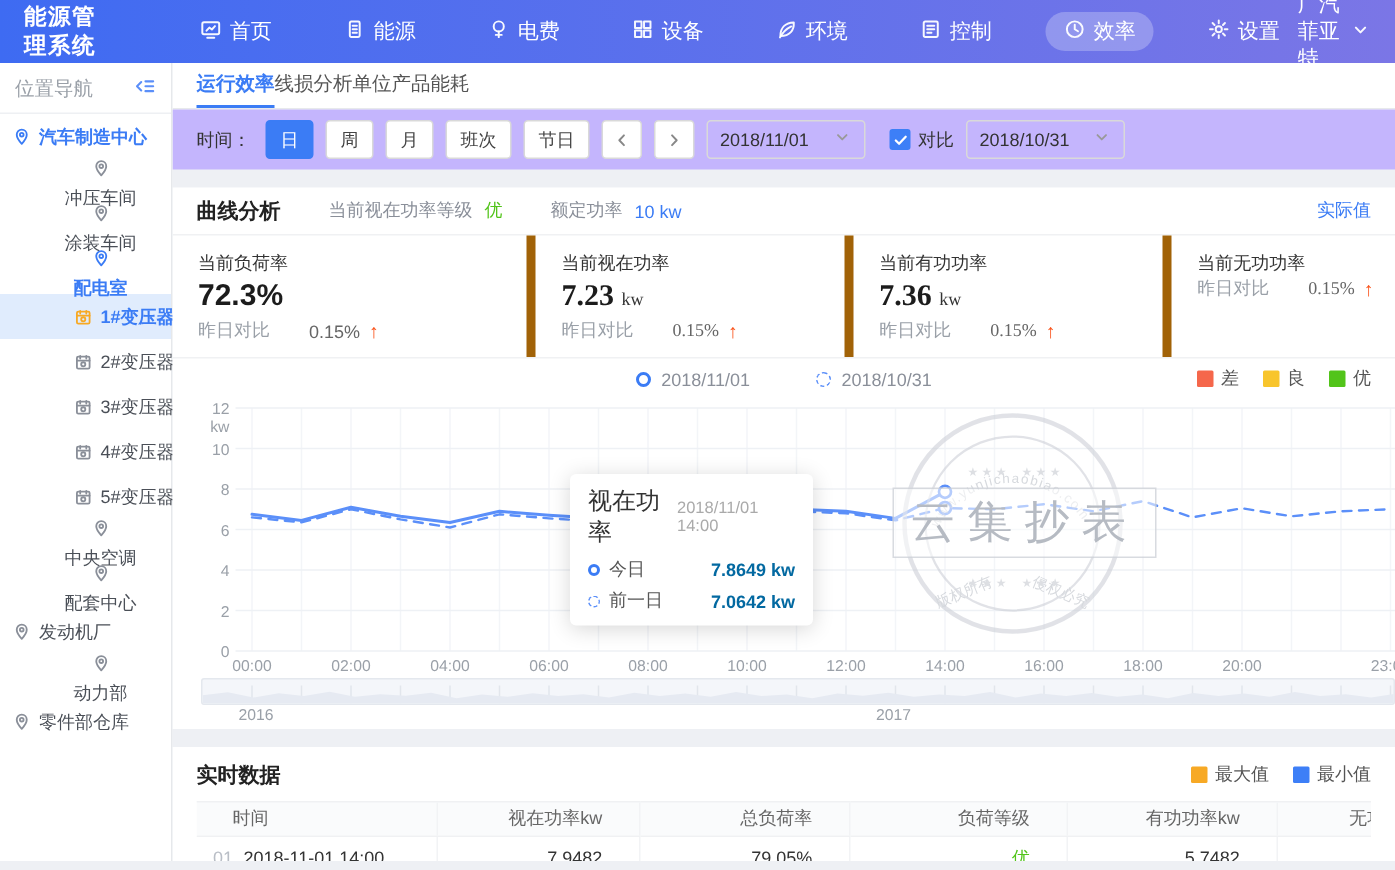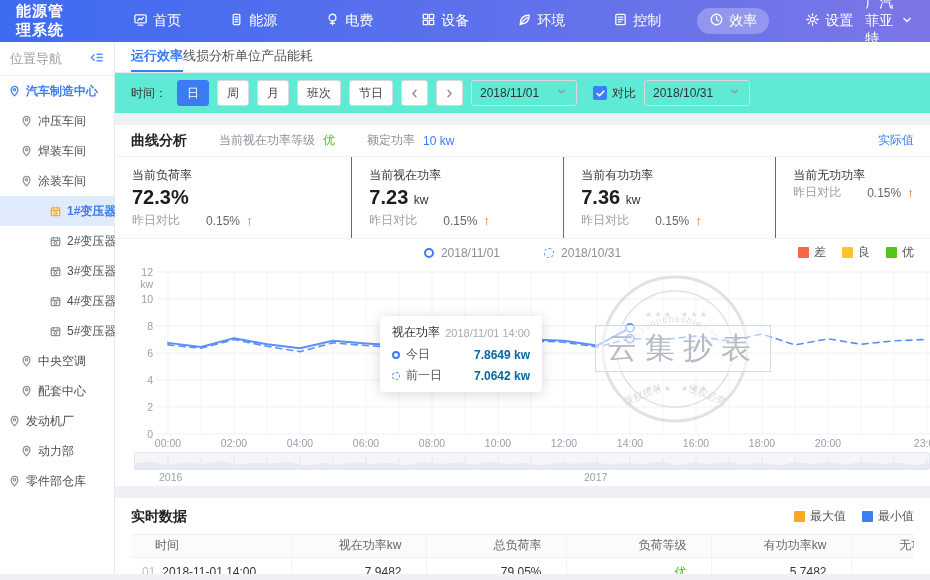--- a/index.html
+++ b/index.html
@@ -17,35 +17,35 @@
   .nav-user { margin-left:auto; display:flex; align-items:center; gap:4px; font-size:14px; cursor:pointer; }
 
   
   .layout { display:flex; height:532px; }
   .sidebar { width:115px; background:#fff; border-right:1px solid #e6e8eb; flex-shrink:0; }
   .sb-head { height:34px; display:flex; align-items:center; justify-content:space-between;
     padding:0 10px; border-bottom:1px solid #eef0f3; color:#9aa0a8; font-size:13px; }
   .sb-item { height:30px; display:flex; align-items:center; gap:5px; font-size:12px;
     color:#4a4f57; cursor:pointer; white-space:nowrap; }
   .sb-item .ic { display:flex; flex-shrink:0; }
-  .sb-item.lv0 { padding-left:8px; } .sb-item.lv1 { padding-left:20px; } .sb-item.lv2 { padding-left:49px; }
+  .sb-item.lv0 { padding-left:8px; } .sb-item.lv1 { padding-left:20px;flex-direction:column; } .sb-item.lv2 { padding-left:49px; }
   .sb-item.blue { color:#3b7cf5; font-weight:bold; }
   .sb-item.selected { background:#e0ecfd; color:#3b7cf5; font-weight:bold; }
 
   .main { flex:1; display:flex; flex-direction:column; overflow:hidden; background:#eef0f4; }
 
   
   .tabs { height:31px; background:#fff; border-bottom:1px solid #e7e9ec; display:flex;
     align-items:stretch; padding-left:16px; }
   .tab { display:flex; align-items:center; font-size:13px; color:#555; cursor:pointer;
     border-bottom:2px solid transparent; }
   .tab.active { color:#3b7cf5; font-weight:bold; border-bottom-color:#3b7cf5; }
 
   
-  .filter { height:40px; background:#5eead4; display:flex; align-items:center; padding:0 16px; gap:8px; }
+  .filter { height:40px; background:#c4b5fd; display:flex; align-items:center; padding:0 16px; gap:8px; }
   .filter-label { color:#333; font-size:12px; margin-right:2px; }
   .btn { height:26px; min-width:26px; padding:0 9px; background:#fff; border:1px solid #d9d9d9;
     border-radius:3px; display:flex; align-items:center; justify-content:center; font-size:12px;
     color:#444; cursor:pointer; }
   .btn.active { background:#3b7cf5; border-color:#3b7cf5; color:#fff; }
   .btn.icon-btn { padding:0 6px; color:#888; }
   .date-select { height:26px; width:106px; border:1px solid #d9d9d9; border-radius:3px;
     display:flex; align-items:center; justify-content:space-between; padding:0 8px; cursor:pointer; }
   .checkbox-wrap { display:flex; align-items:center; gap:5px; margin-left:8px; cursor:pointer; }
   .checkbox { width:14px; height:14px; background:#3d7ff7; border-radius:2px; display:flex;
@@ -58,21 +58,21 @@
   .curve-head { height:32px; display:flex; align-items:center; padding:0 16px; gap:10px;
     border-bottom:1px solid #f0f1f3; }
   .curve-title { font-size:14px; font-weight:bold; color:#222; }
   .chip-label { color:#8a8f99; margin-left:22px; }
   .green { color:#52c41a; }
   .blue-text { color:#3b7cf5; }
   .link { margin-left:auto; color:#3b7cf5; cursor:pointer; }
 
   .metrics { display:flex; border-bottom:1px solid #f0f1f3; }
   .metric { padding:10px 0 9px 17px; }
-  .metric + .metric { border-left:1px solid #a16207; }
+  .metric + .metric { border-left:6px solid #a16207;font-family:Liberation Serif, serif; }
   .metric:nth-child(1){width:29%;} .metric:nth-child(2){width:26%;}
   .metric:nth-child(3){width:26%;} .metric:nth-child(4){width:19%;}
   .m-label { font-size:12px; color:#333; }
   .m-value { font-size:20px; font-weight:bold; color:#1c1c1c; margin:2px 0 3px; }
   .m-unit { font-size:12px; font-weight:normal; color:#333; }
   .m-cmp { font-size:12px; color:#9aa0a8; display:flex; align-items:center; }
   .m-cmp .v { color:#666; margin-left:26px; }
   .up-arrow { color:#fa541c; font-weight:bold; margin-left:6px; font-size:13px; }
 
   .chart-legend { height:27px; display:flex; align-items:center; justify-content:center;
@@ -83,21 +83,21 @@
   .grade-legend { position:absolute; right:16px; display:flex; gap:16px; }
   .gl-item { display:flex; align-items:center; gap:5px; color:#555; font-size:12px; }
   .sq { width:11px; height:11px; border-radius:1px; display:inline-block; }
 
   .chart-wrap { position:relative; height:186px; }
   .chart-wrap svg { display:block; }
 
   .tooltip { position:absolute; left:265px; top:50px; width:162px; background:#fff;
     border-radius:4px; box-shadow:0 2px 14px rgba(0,0,0,.16); padding:8px 12px; z-index:5; }
   .tt-head { display:flex; justify-content:space-between; align-items:center; margin-bottom:5px; }
-  .tt-title { color:#333; font-size:12px; }
+  .tt-title { color:#333; font-size:16px; }
   .tt-date { color:#aaa; font-size:11px; }
   .tt-row { display:flex; align-items:center; font-size:12px; color:#555; margin-top:4px; }
   .tt-row .ring { width:8px; height:8px; }
   .tt-row .lbl { margin-left:6px; }
   .tt-row .val { margin-left:auto; color:#0369a1; font-weight:bold; }
 
   .watermark { position:absolute; left:560px; top:83px; width:0; height:0; pointer-events:none; z-index:4; }
   .wm-svg { position:absolute; left:-78px; top:-78px; opacity:.55; }
   .wm-text { position:absolute; left:-80px; top:-24px; width:176px; text-align:center;
     font-size:30px; letter-spacing:8px; color:#b6bbc3; background:rgba(255,255,255,.55);
@@ -227,30 +227,30 @@
           </span>
           <span>冲压车间</span>
         </div>
         <div class="sb-item lv1">
           <span class="ic">
             <svg width="13" height="13" viewBox="0 0 16 16" fill="none" stroke="#8a8f99" stroke-width="1.5" stroke-linecap="round" stroke-linejoin="round">
               <path d="M8 1.8C5.6 1.8 3.9 3.6 3.9 6c0 3 4.1 7.4 4.1 7.4S12.1 9 12.1 6c0-2.4-1.7-4.2-4.1-4.2z"></path>
               <circle cx="8" cy="5.9" r="1.5"></circle>
             </svg>
           </span>
-          <span>焊装车间</span>
-        </div>
-        <div class="sb-item lv1">
-          <span class="ic">
-            <svg width="13" height="13" viewBox="0 0 16 16" fill="none" stroke="#8a8f99" stroke-width="1.5" stroke-linecap="round" stroke-linejoin="round">
-              <path d="M8 1.8C5.6 1.8 3.9 3.6 3.9 6c0 3 4.1 7.4 4.1 7.4S12.1 9 12.1 6c0-2.4-1.7-4.2-4.1-4.2z"></path>
-              <circle cx="8" cy="5.9" r="1.5"></circle>
-            </svg>
-          </span>
           <span>涂装车间</span>
+        </div>
+        <div class="sb-item lv1 blue">
+          <span class="ic">
+            <svg width="13" height="13" viewBox="0 0 16 16" fill="none" stroke="#3b7cf5" stroke-width="1.5" stroke-linecap="round" stroke-linejoin="round">
+              <path d="M8 1.8C5.6 1.8 3.9 3.6 3.9 6c0 3 4.1 7.4 4.1 7.4S12.1 9 12.1 6c0-2.4-1.7-4.2-4.1-4.2z"></path>
+              <circle cx="8" cy="5.9" r="1.5"></circle>
+            </svg>
+          </span>
+          <span>配电室</span>
         </div>
         <div class="sb-item lv2 selected">
           <span class="ic">
             <svg width="13" height="13" viewBox="0 0 16 16" fill="none" stroke="#f7a925" stroke-width="1.5" stroke-linecap="round" stroke-linejoin="round">
               <rect x="2.8" y="3.4" width="10.4" height="9.8" rx="1.2"></rect>
               <path d="M2.8 6.6h10.4"></path>
               <path d="M5.5 4.9V2.8M10.5 4.9V2.8"></path>
               <circle cx="8" cy="9.7" r="1.7"></circle>
             </svg>
           </span>

